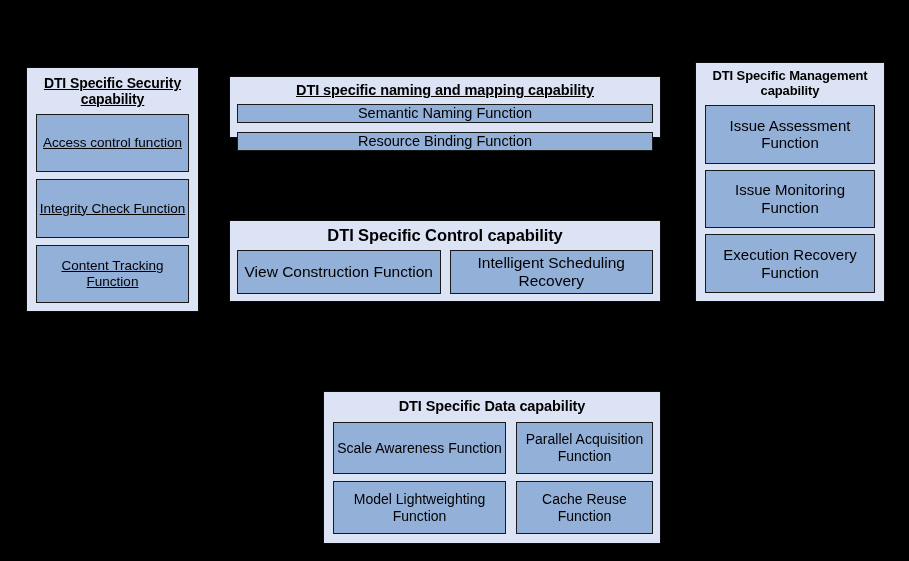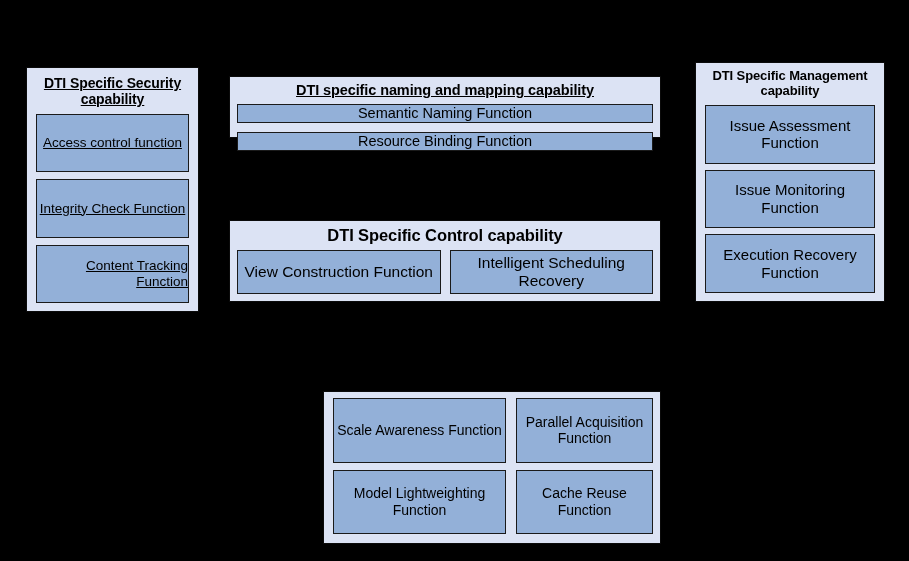--- a/index.html
+++ b/index.html
@@ -48,21 +48,21 @@
   }
 
   
   #panel-security {
     left: 26px; top: 67px; width: 173px; height: 245px;
     padding: 7px 9px 8px 9px;
     text-decoration: underline;
   }
   #panel-security .panel-title { font-size: 14px; margin-bottom: 7px; }
   #panel-security .fn-area { flex-direction: column; gap: 7px; flex: 1; }
-  #panel-security .fn { flex: 1; font-size: 13.5px; text-align: right; }
+  #panel-security .fn { flex: 1; font-size: 13.5px; }
 
   
   #panel-naming {
     left: 229px; top: 76px; width: 432px; height: 62px;
     padding: 5px 7px 6px 7px;
   }
   #panel-naming .panel-title { font-size: 14.5px; margin-bottom: 5px; text-decoration: underline; }
   #panel-naming .fn-area { flex-direction: column; gap: 9px; flex: 1; }
   #panel-naming .fn { flex: 1; font-size: 14.5px; }
 
@@ -132,20 +132,21 @@
   <div class="panel" id="panel-management">
     <div class="panel-title">DTI Specific Management capability</div>
     <div class="fn-area">
       <div class="fn">Issue Assessment Function</div>
       <div class="fn">Issue Monitoring Function</div>
       <div class="fn">Execution Recovery Function</div>
     </div>
   </div>
 
   <div class="panel" id="panel-data">
+    <div class="panel-title">DTI Specific Data capability</div>
     <div class="fn-area">
       <div class="fn">Scale Awareness Function</div>
       <div class="fn">Parallel Acquisition Function</div>
       <div class="fn">Model Lightweighting Function</div>
       <div class="fn">Cache Reuse Function</div>
     </div>
   </div>
 
 </div>
 

